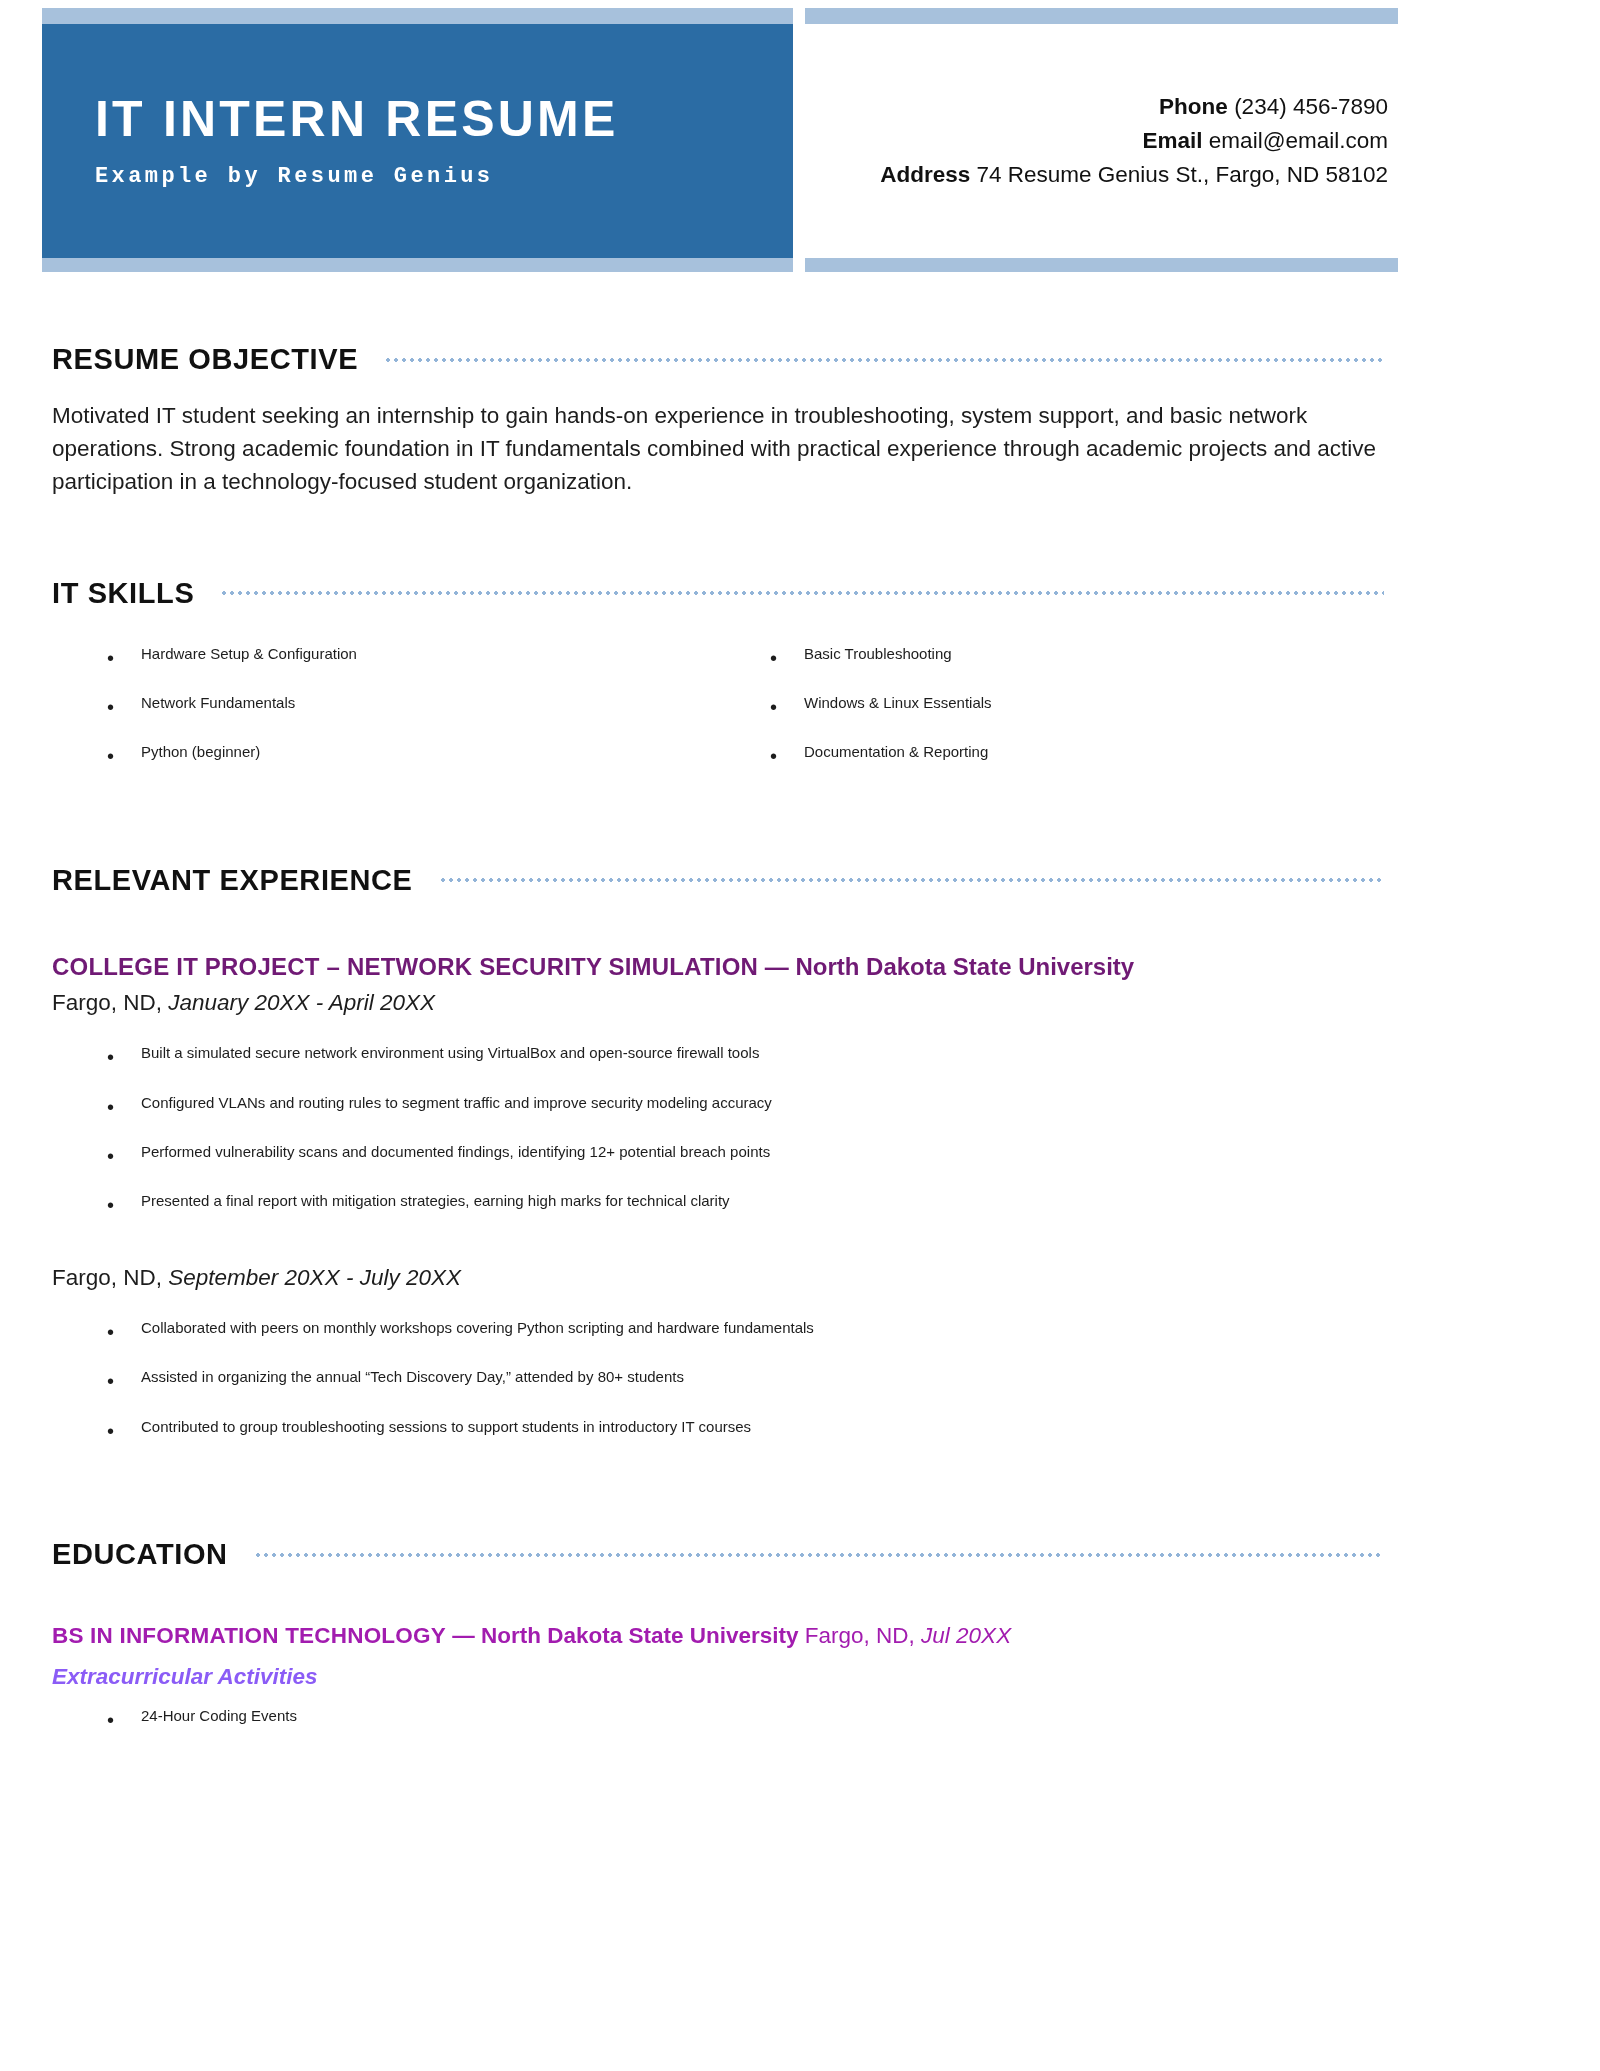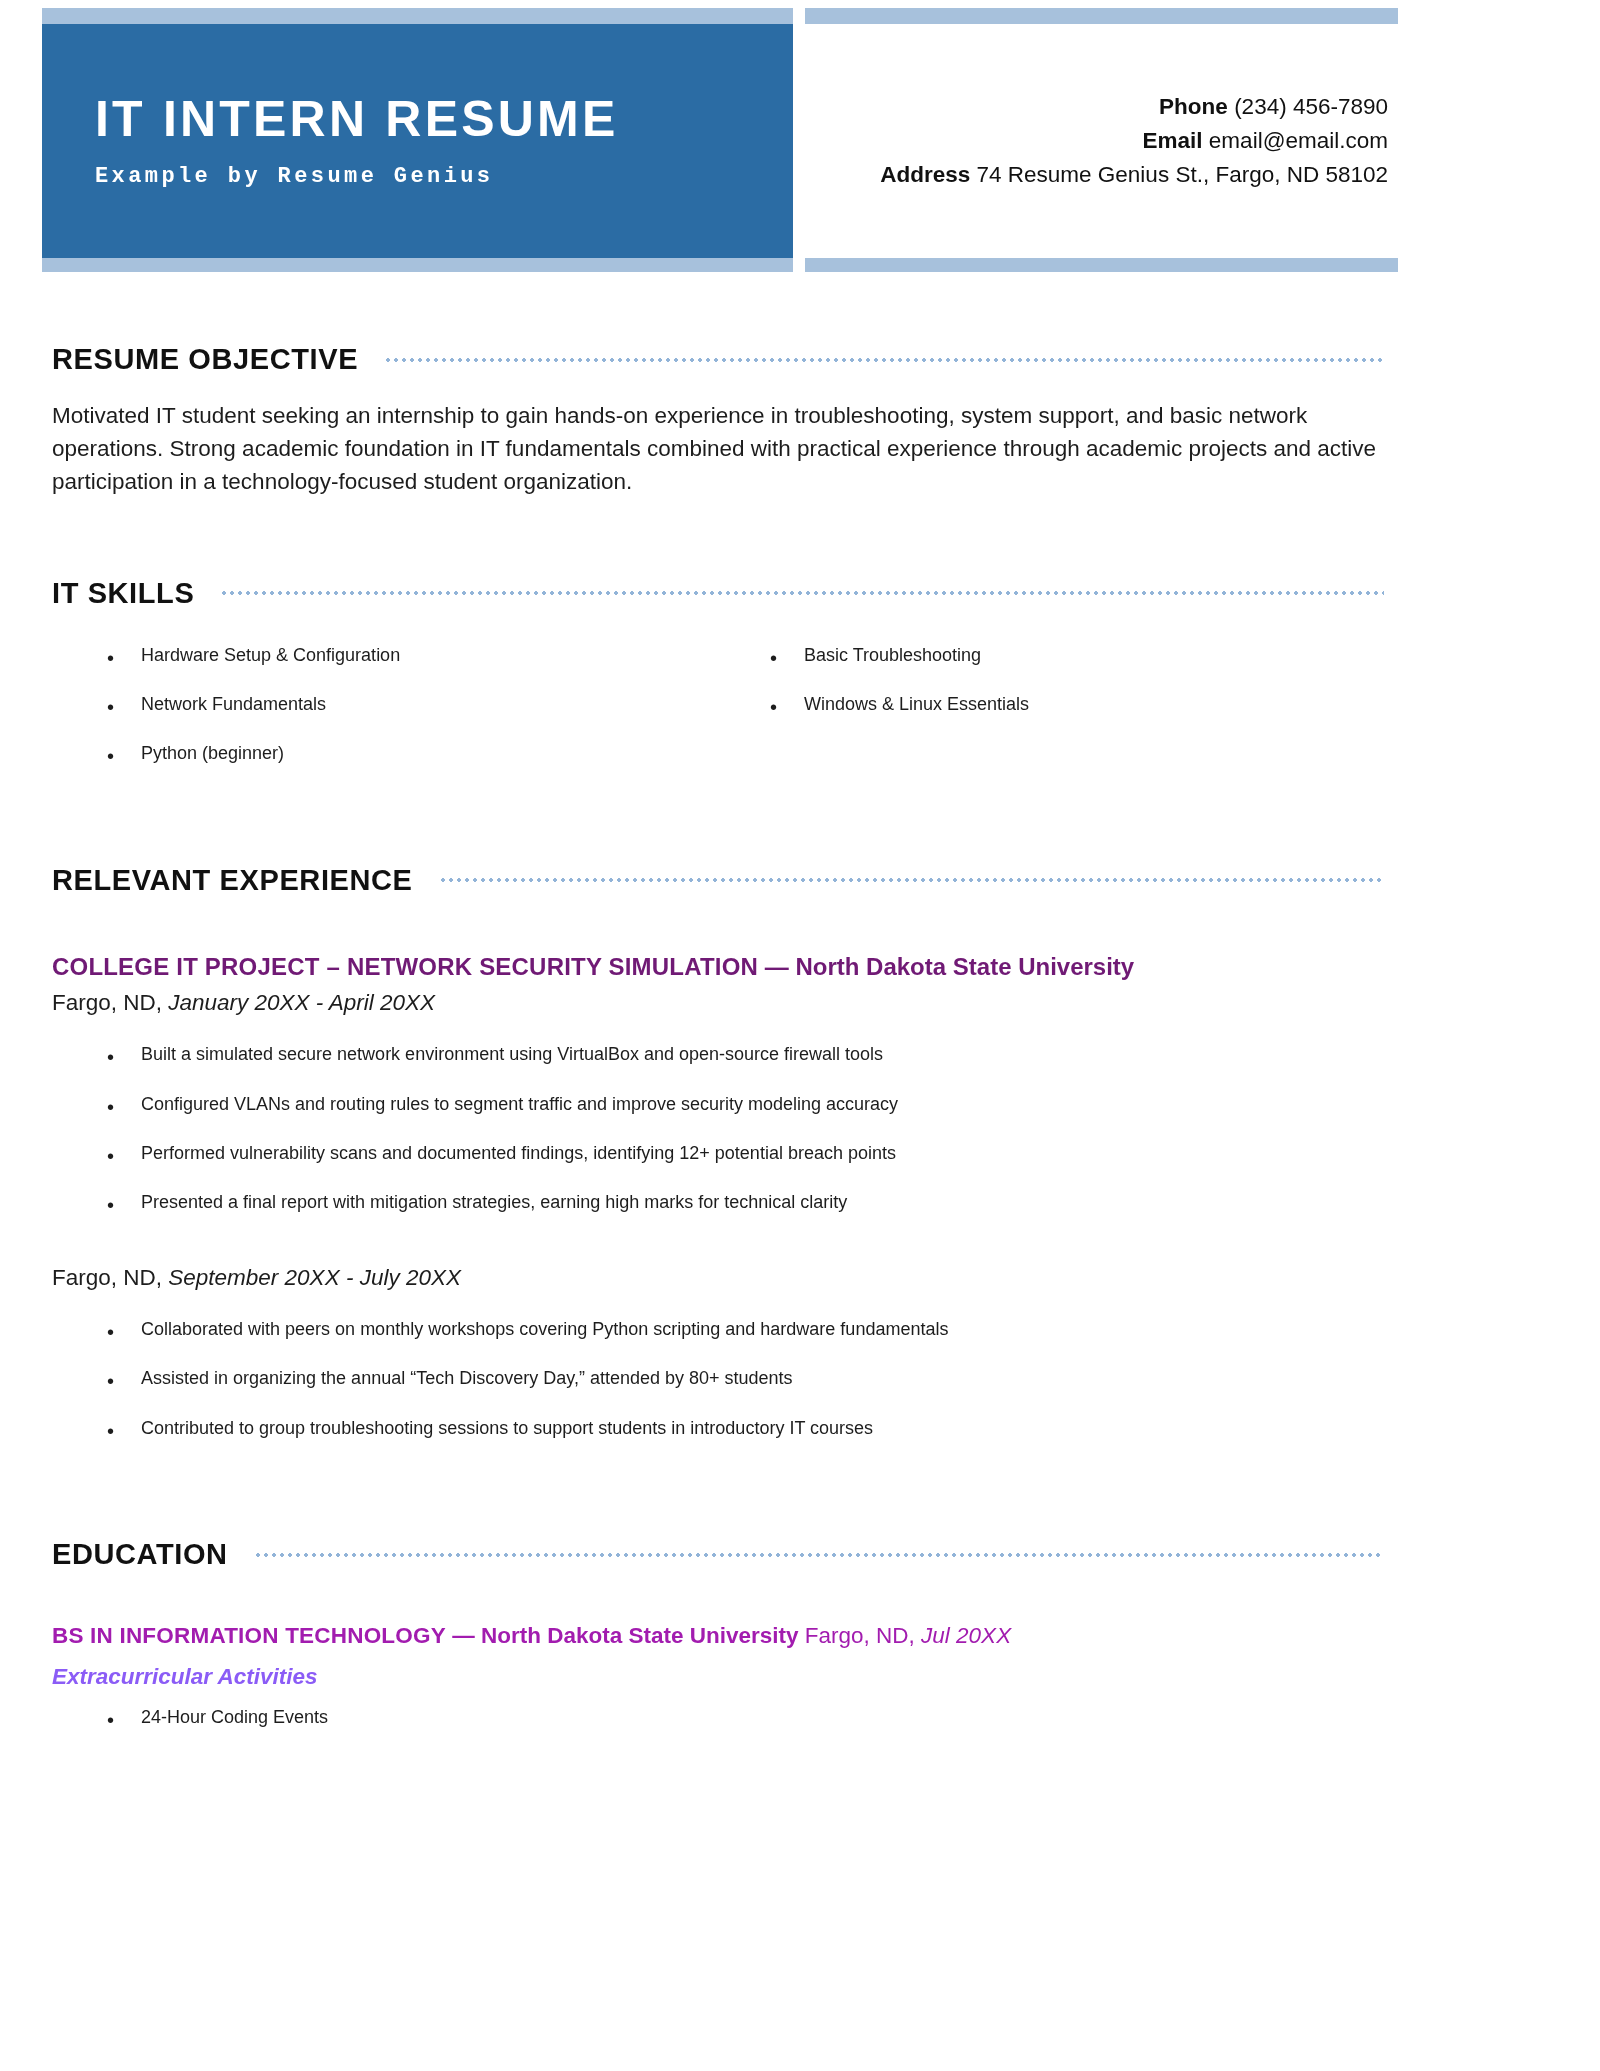--- a/index.html
+++ b/index.html
@@ -164,21 +164,21 @@
   .skills-col {
     width: 50%;
     box-sizing: border-box;
   }
   .skills-col:first-child { padding-left: 55px; }
   .skills-col:last-child  { padding-left: 50px; }
   .bullet-row {
     display: flex;
     align-items: flex-start;
     margin-bottom: 21px;
-    font-size: 18px;
+    font-size: 15px;
     line-height: 1.3;
     color: #1d1d1d;
   }
   .bullet-dot {
     width: 34px;
     flex: 0 0 34px;
     font-size: 20px;
     line-height: 1.42;
     color: #1d1d1d;
   }
@@ -307,20 +307,24 @@
         </div>
         <div class="skills-col">
           <div class="bullet-row">
             <span class="bullet-dot"></span>
             <span class="bullet-text">Basic Troubleshooting</span>
           </div>
           <div class="bullet-row">
             <span class="bullet-dot"></span>
             <span class="bullet-text">Windows &amp; Linux Essentials</span>
           </div>
+          <div class="bullet-row">
+            <span class="bullet-dot"></span>
+            <span class="bullet-text">Documentation &amp; Reporting</span>
+          </div>
         </div>
       </div>
     </div>
 
     <div class="sp-exp-head"></div>
     <div class="section">
       <div class="section-head">
         <div class="section-title">RELEVANT EXPERIENCE</div>
         <div class="section-rule"></div>
       </div>

